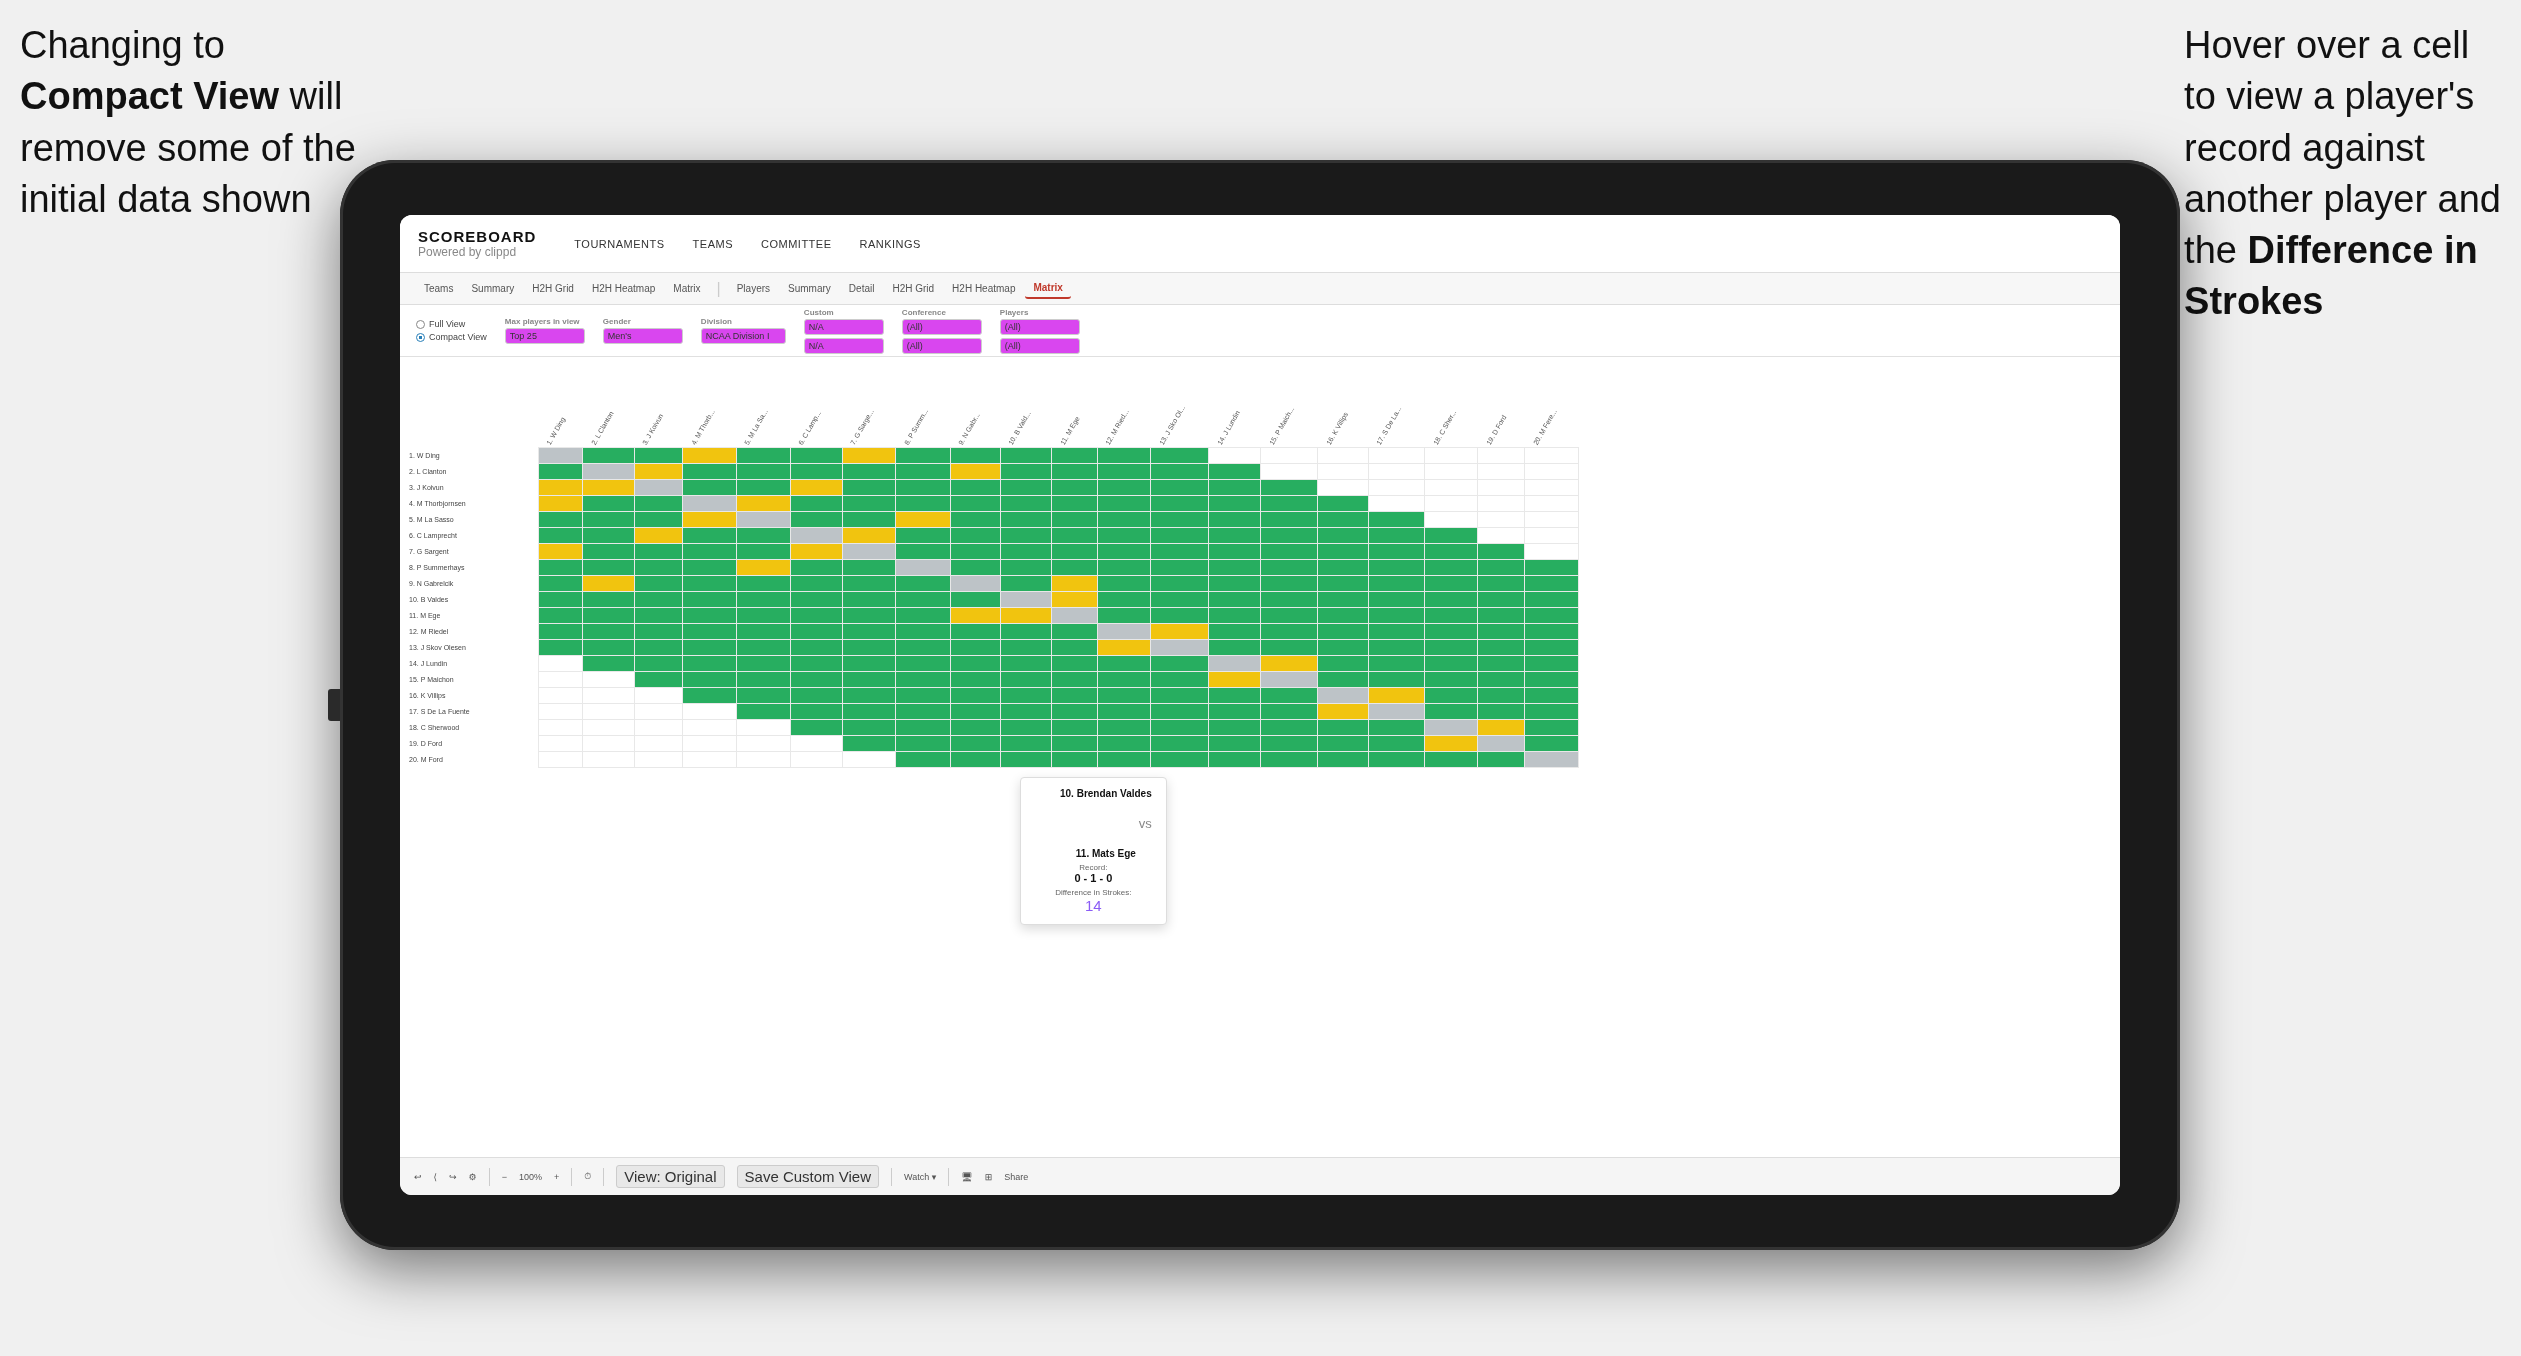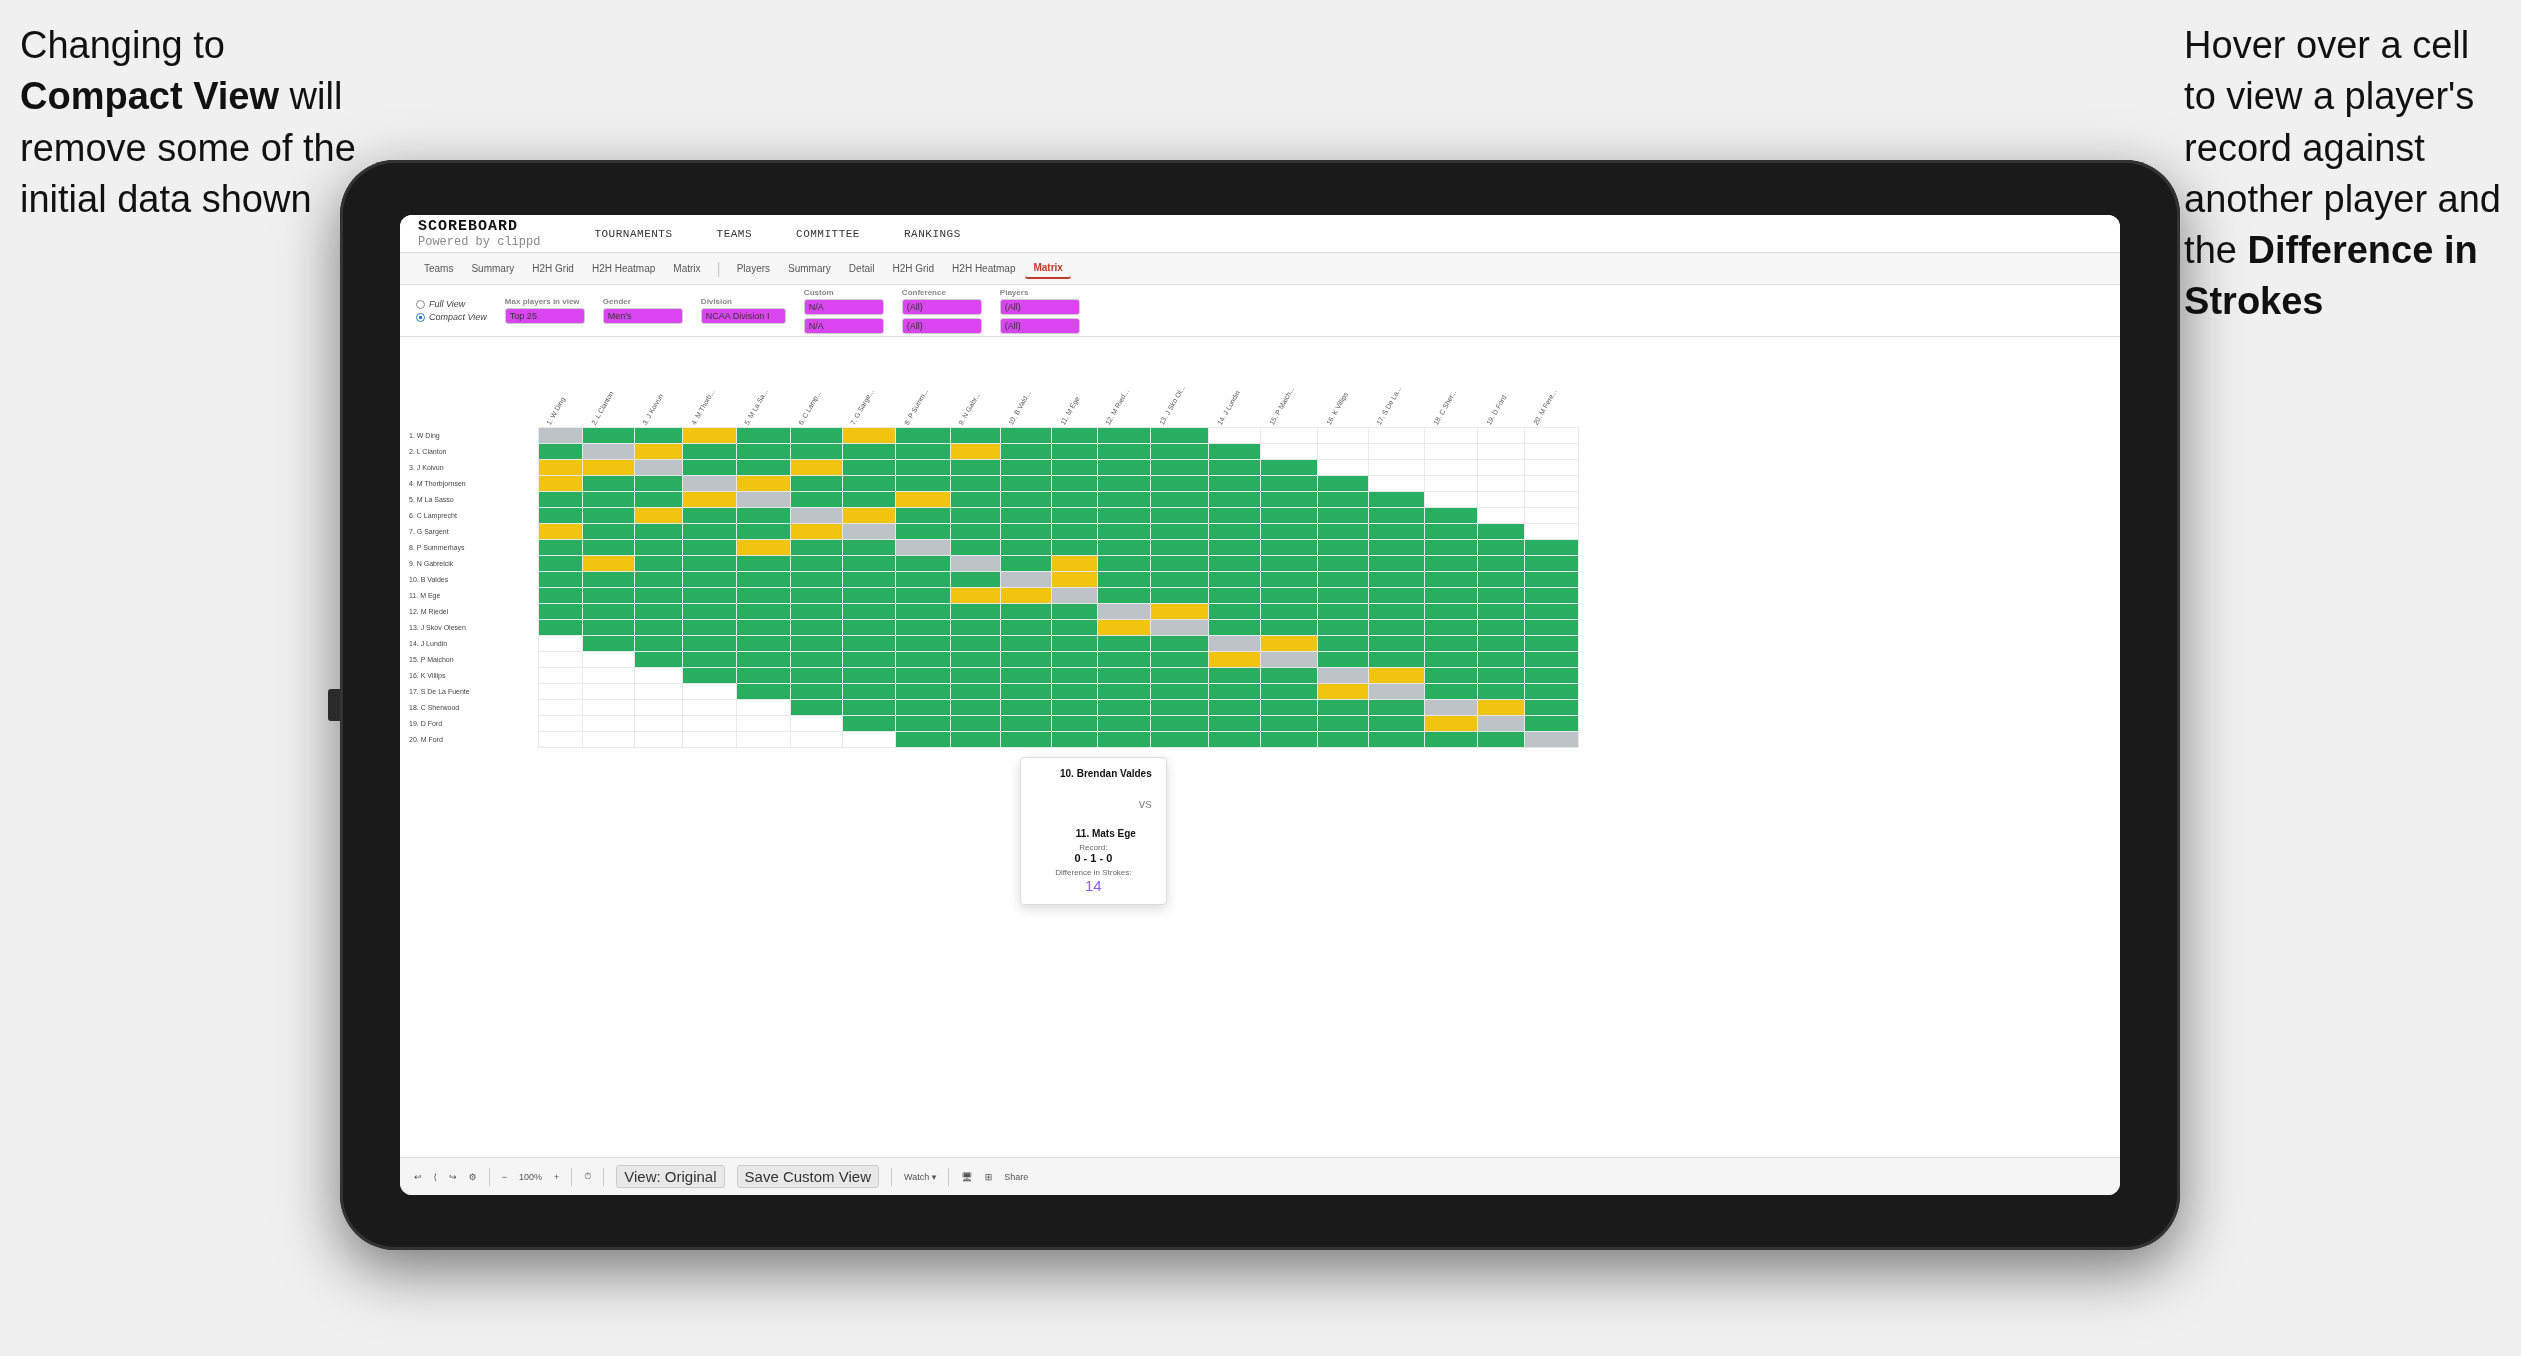--- a/index.html
+++ b/index.html
@@ -81,28 +81,27 @@
       top: 50%;
       transform: translateY(-50%);
       width: 12px;
       height: 32px;
       background: #2a2a2a;
       border-radius: 3px 0 0 3px;
     }
 
     
     .app-header {
-      height: 38px;
+      height: 58px;
       background: #fff;
       border-bottom: 1px solid #ddd;
       display: flex;
       align-items: center;
       padding: 0 18px;
-      gap: 44px;
-      font-family: Liberation Mono, monospace;
+      gap: 28px;
     }
 
     .logo-area {
       display: flex;
       flex-direction: column;
       margin-right: 10px;
     }
     .logo-title {
       font-size: 15px;
       font-weight: 900;
@@ -154,21 +153,20 @@
       display: flex;
       align-items: center;
       padding: 0 16px;
       gap: 18px;
     }
 
     .radio-group {
       display: flex;
       flex-direction: column;
       gap: 3px;
-      font-style: italic;
     }
     .radio-label {
       font-size: 9px;
       color: #444;
       display: flex;
       align-items: center;
       gap: 4px;
       cursor: pointer;
     }
     .radio-circle {

